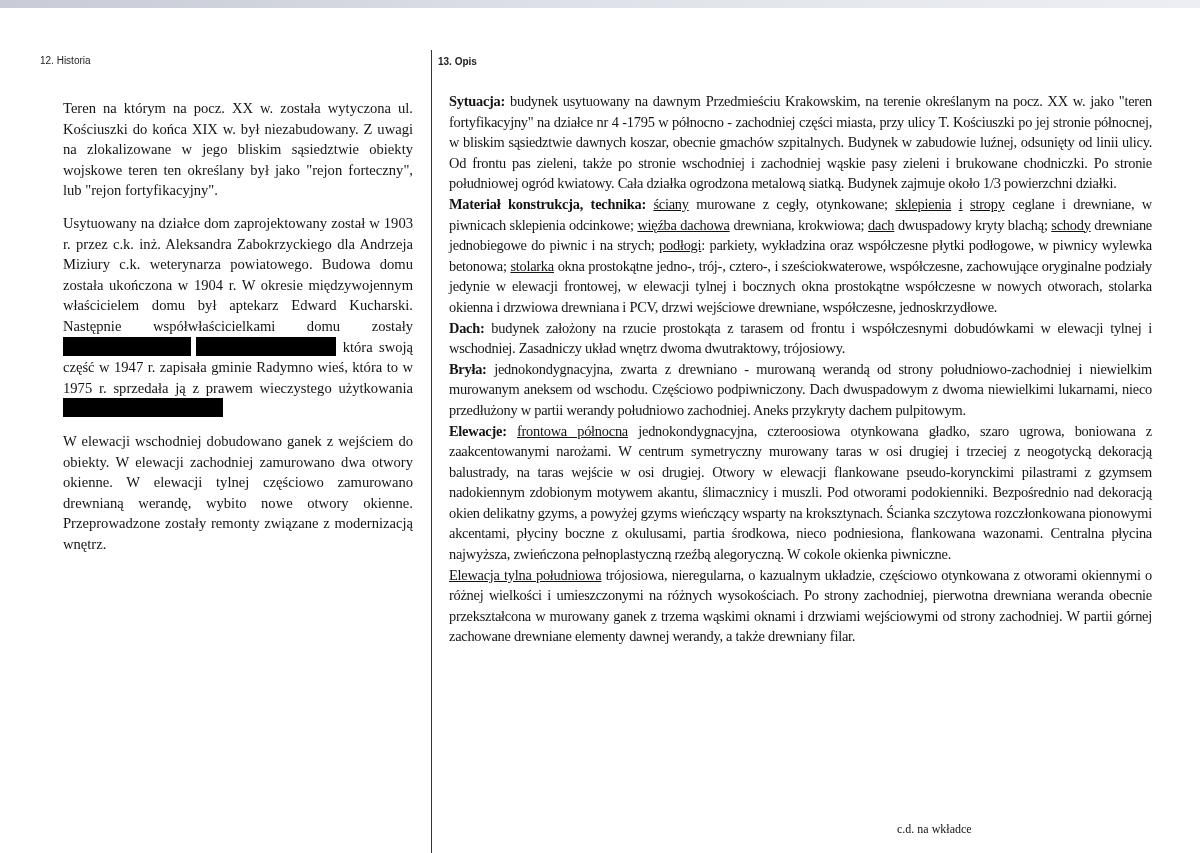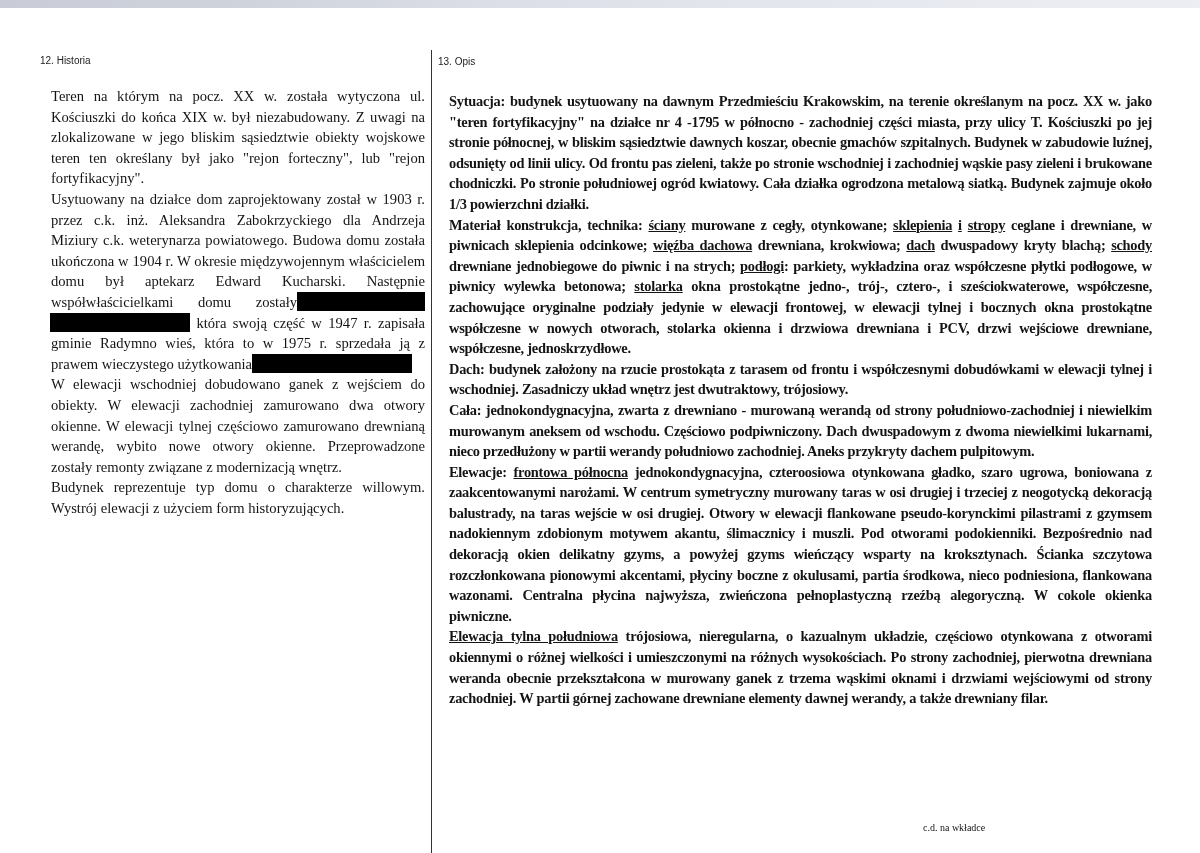--- a/index.html
+++ b/index.html
@@ -16,51 +16,50 @@
     position:absolute; font-family:"Liberation Sans", "DejaVu Sans", sans-serif;
     font-size:10px; color:#222;
   }
   .col-divider {
     position:absolute; left:431px; top:50px; width:1px; height:805px; background:#333;
   }
   .left-col {
     position:absolute; left:51px; top:86px; width:374px;
     font-size:14.6px; line-height:20.6px;
   }
-  .left-col p { margin:0; text-align:justify; text-align-last:left; }
+  .left-col p { margin:12px; text-align:justify; text-align-last:left; }
   .right-col {
     position:absolute; left:449px; top:91px; width:703px;
     font-size:14.4px; line-height:20.6px; letter-spacing:-0.25px;
   }
-  .right-col p { margin:0; text-align:justify; text-align-last:left;font-weight:bold; }
+  .right-col p { margin:0; text-align:justify; text-align-last:left; }
   .u { text-decoration:underline; }
   .redact { display:inline-block; background:#000; vertical-align:-4px; height:19px; }
   .footer-note {
-    position:absolute; left:923px; top:822px; font-size:10px;
+    position:absolute; left:897px; top:822px; font-size:12px;
   }
 </style>
 </head>
 <body>
 
 <div class="scan-top"></div>
 
 <div class="section-label" style="left:40px; top:55px;">12. Historia</div>
-<div class="section-label" style="left:438px; top:56px;">13. Opis</div>
+<div class="section-label" style="left:438px; top:56px;font-weight:bold;">13. Opis</div>
 
 <div class="col-divider"></div>
 
 <div class="left-col">
   <p>Teren na którym na pocz. XX w. została wytyczona ul. Kościuszki do końca XIX w. był niezabudowany. Z uwagi na zlokalizowane w jego bliskim sąsiedztwie obiekty wojskowe teren ten określany był jako "rejon forteczny", lub "rejon fortyfikacyjny".</p>
   <p><span>Usytuowany na działce dom zaprojektowany został w 1903 r. przez c.k. inż. Aleksandra Zabokrzyckiego dla Andrzeja Miziury c.k. weterynarza powiatowego. Budowa domu została ukończona w 1904 r. W okresie międzywojennym właścicielem domu był aptekarz Edward Kucharski. Następnie współwłaścicielkami domu zostały</span><span class="redact" style="width:128px;"></span> <span class="redact" style="width:140px; margin-left:-1px;"></span> <span>która swoją część w 1947 r. zapisała gminie Radymno wieś, która to w 1975 r. sprzedała ją z prawem wieczystego użytkowania</span><span class="redact" style="width:34px;"></span> <span class="redact" style="width:128px; margin-left:-6px;"></span></p>
   <p>W elewacji wschodniej dobudowano ganek z wejściem do obiekty. W elewacji zachodniej zamurowano dwa otwory okienne. W elewacji tylnej częściowo zamurowano drewnianą werandę, wybito nowe otwory okienne. Przeprowadzone zostały remonty związane z modernizacją wnętrz.</p>
-  <p>Budynek reprezentuje typ domu o charakterze willowym. Wystrój elewacji z użyciem form historyzujących.</p>
 </div>
 
 <div class="right-col">
   <p><b>Sytuacja:</b> <span>budynek usytuowany na dawnym Przedmieściu Krakowskim, na terenie określanym na pocz. XX w. jako "teren fortyfikacyjny" na działce nr 4 -1795 w północno - zachodniej części miasta, przy ulicy T. Kościuszki po jej stronie północnej, w bliskim sąsiedztwie dawnych koszar, obecnie gmachów szpitalnych. Budynek w zabudowie luźnej, odsunięty od linii ulicy. Od frontu pas zieleni, także po stronie wschodniej i zachodniej wąskie pasy zieleni i brukowane chodniczki. Po stronie południowej ogród kwiatowy. Cała działka ogrodzona metalową siatką. Budynek zajmuje około 1/3 powierzchni działki.</span></p>
   <p><b>Materiał konstrukcja, technika:</b> <span class="u">ściany</span> <span>murowane z cegły, otynkowane;</span> <span class="u">sklepienia</span> <span class="u">i</span> <span class="u">stropy</span> <span>ceglane i drewniane, w piwnicach sklepienia odcinkowe;</span> <span class="u">więźba dachowa</span> <span>drewniana, krokwiowa;</span> <span class="u">dach</span> <span>dwuspadowy kryty blachą;</span> <span class="u">schody</span> <span>drewniane jednobiegowe do piwnic i na strych;</span> <span class="u">podłogi</span><span>: parkiety, wykładzina oraz współczesne płytki podłogowe, w piwnicy wylewka betonowa;</span> <span class="u">stolarka</span> <span>okna prostokątne jedno-, trój-, cztero-, i sześciokwaterowe, współczesne, zachowujące oryginalne podziały jedynie w elewacji frontowej, w elewacji tylnej i bocznych okna prostokątne współczesne w nowych otworach, stolarka okienna i drzwiowa drewniana i PCV, drzwi wejściowe drewniane, współczesne, jednoskrzydłowe.</span></p>
-  <p><b>Dach:</b> <span>budynek założony na rzucie prostokąta z tarasem od frontu i współczesnymi dobudówkami w elewacji tylnej i wschodniej. Zasadniczy układ wnętrz jest dwutraktowy, trójosiowy.</span></p>
-  <p><b>Cała:</b> <span>jednokondygnacyjna, zwarta z drewniano - murowaną werandą od strony południowo-zachodniej i niewielkim murowanym aneksem od wschodu. Częściowo podpiwniczony. Dach dwuspadowym z dwoma niewielkimi lukarnami, nieco przedłużony w partii werandy południowo zachodniej. Aneks przykryty dachem pulpitowym.</span></p>
+  <p><b>Dach:</b> <span>budynek założony na rzucie prostokąta z tarasem od frontu i współczesnymi dobudówkami w elewacji tylnej i wschodniej. Zasadniczy układ wnętrz dwoma dwutraktowy, trójosiowy.</span></p>
+  <p><b>Bryła:</b> <span>jednokondygnacyjna, zwarta z drewniano - murowaną werandą od strony południowo-zachodniej i niewielkim murowanym aneksem od wschodu. Częściowo podpiwniczony. Dach dwuspadowym z dwoma niewielkimi lukarnami, nieco przedłużony w partii werandy południowo zachodniej. Aneks przykryty dachem pulpitowym.</span></p>
   <p><b>Elewacje:</b> <span class="u">frontowa północna</span> <span>jednokondygnacyjna, czteroosiowa otynkowana gładko, szaro ugrowa, boniowana z zaakcentowanymi narożami. W centrum symetryczny murowany taras w osi drugiej i trzeciej z neogotycką dekoracją balustrady, na taras wejście w osi drugiej. Otwory w elewacji flankowane pseudo-korynckimi pilastrami z gzymsem nadokiennym zdobionym motywem akantu, ślimacznicy i muszli. Pod otworami podokienniki. Bezpośrednio nad dekoracją okien delikatny gzyms, a powyżej gzyms wieńczący wsparty na kroksztynach. Ścianka szczytowa rozczłonkowana pionowymi akcentami, płyciny boczne z okulusami, partia środkowa, nieco podniesiona, flankowana wazonami. Centralna płycina najwyższa, zwieńczona pełnoplastyczną rzeźbą alegoryczną. W cokole okienka piwniczne.</span></p>
   <p><span class="u">Elewacja tylna południowa</span> <span>trójosiowa, nieregularna, o kazualnym układzie, częściowo otynkowana z otworami okiennymi o różnej wielkości i umieszczonymi na różnych wysokościach. Po strony zachodniej, pierwotna drewniana weranda obecnie przekształcona w murowany ganek z trzema wąskimi oknami i drzwiami wejściowymi od strony zachodniej. W partii górnej zachowane drewniane elementy dawnej werandy, a także drewniany filar.</span></p>
 </div>
 
 <div class="footer-note">c.d. na wkładce</div>
 
 </body></html>

